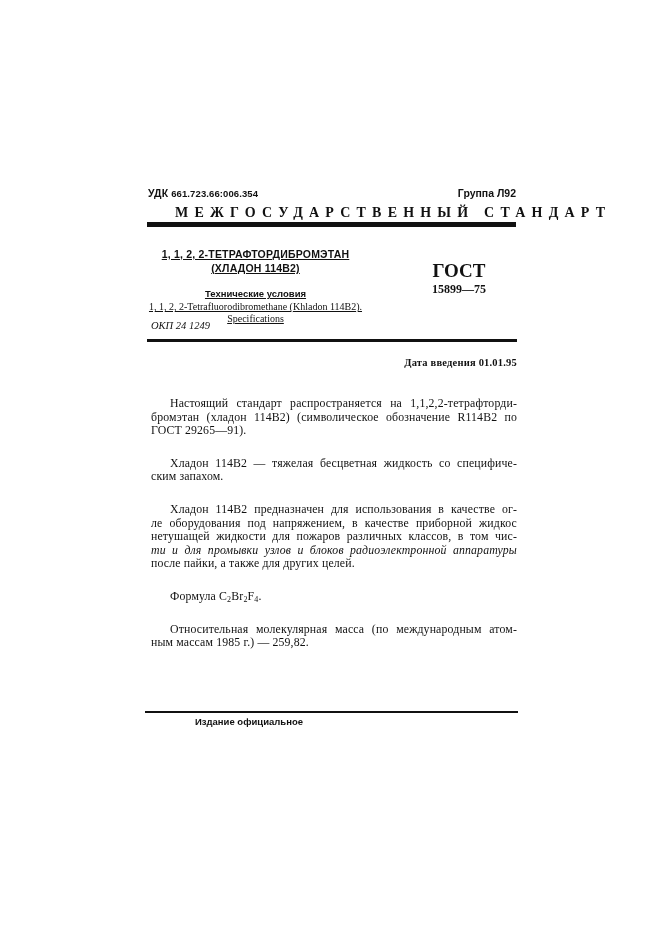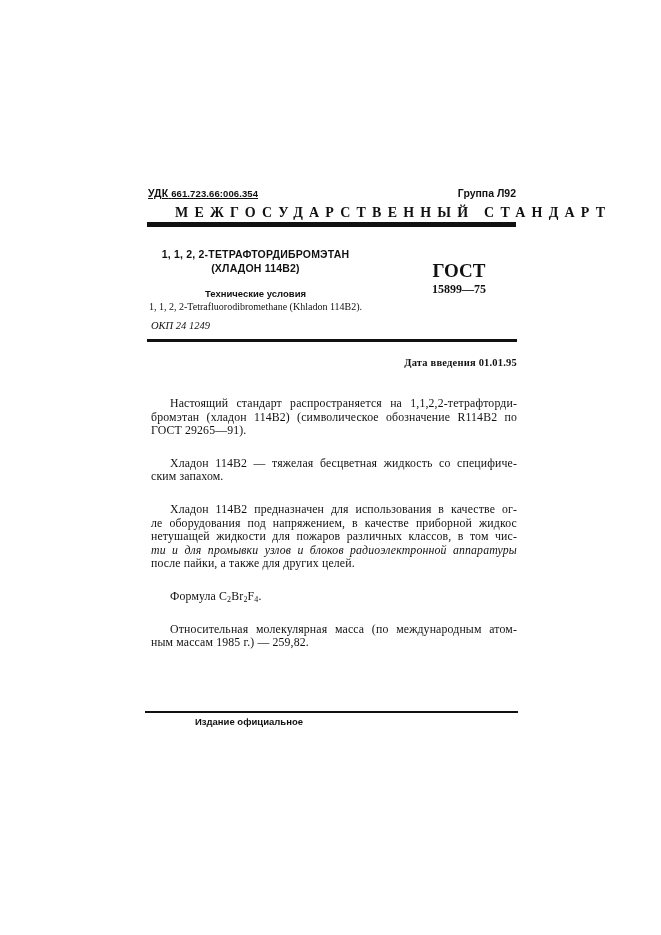--- a/index.html
+++ b/index.html
@@ -22,21 +22,20 @@
     }
     .abs { position: absolute; }
 
     
     .udk {
       left: 148px; top: 187px;
       font-family: "Liberation Sans", sans-serif;
       font-weight: bold;
       font-size: 10.5px;
       letter-spacing: 0.1px;
-      text-decoration: underline;
     }
     .udk .udk-code {
       font-weight: bold;
       font-size: 9.5px;
     }
     .group {
       right: 145px; top: 187px;
       font-family: "Liberation Sans", sans-serif;
       font-weight: bold;
       font-size: 10.5px;
@@ -54,20 +53,21 @@
       left: 147px; top: 222px;
       width: 369px; height: 5px;
       background: #111;
     }
 
     
     .title-block {
       left: 148px; top: 247px;
       width: 215px;
       text-align: center;
+      text-decoration: underline;
     }
     .title-ru {
       font-family: "Liberation Sans", sans-serif;
       font-weight: bold;
       font-size: 10.5px;
       line-height: 14px;
       letter-spacing: 0.2px;
       white-space: nowrap;
     }
     .title-sub {
@@ -179,20 +179,21 @@
   </div>
   <div class="abs group">Группа Л92</div>
   <div class="abs interstate">МЕЖГОСУДАРСТВЕННЫЙ СТАНДАРТ</div>
   <div class="abs rule-thick"></div>
 
   <div class="abs title-block">
     <div class="title-ru">1, 1, 2, 2-ТЕТРАФТОРДИБРОМЭТАН</div>
     <div class="title-ru">(ХЛАДОН 114В2)</div>
     <div class="title-sub">Технические условия</div>
     <div class="title-en">1, 1, 2, 2-Tetrafluorodibromethane (Khladon 114B2).</div>
+    <div class="title-en-2">Specifications</div>
   </div>
 
   <div class="abs gost-block">
     <div class="gost-label">ГОСТ</div>
     <div class="gost-number">15899—75</div>
   </div>
 
   <div class="abs okp">ОКП 24 1249</div>
   <div class="abs rule-mid"></div>
   <div class="abs intro-date">Дата введения 01.01.95</div>

